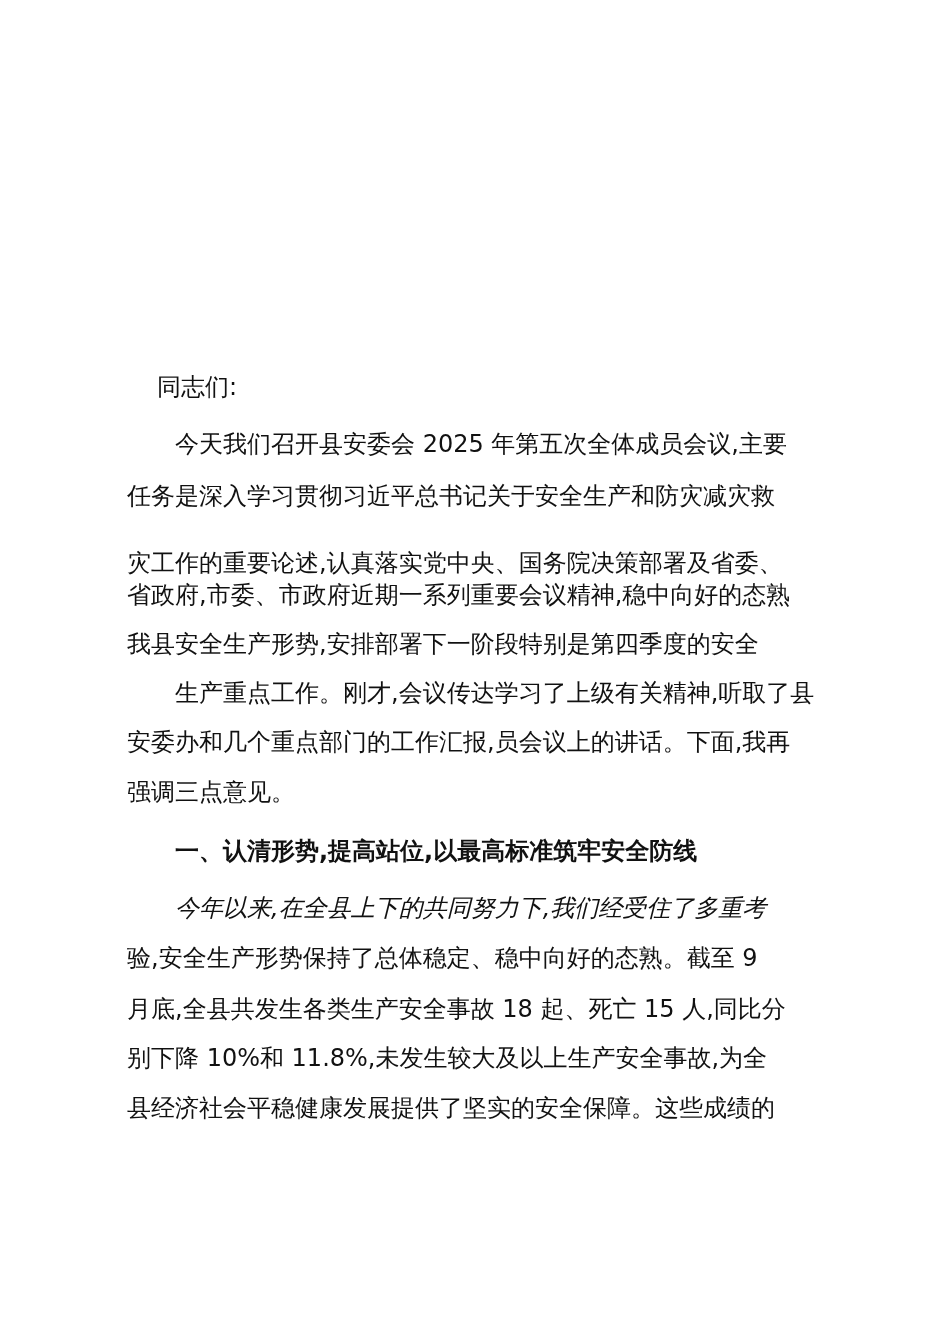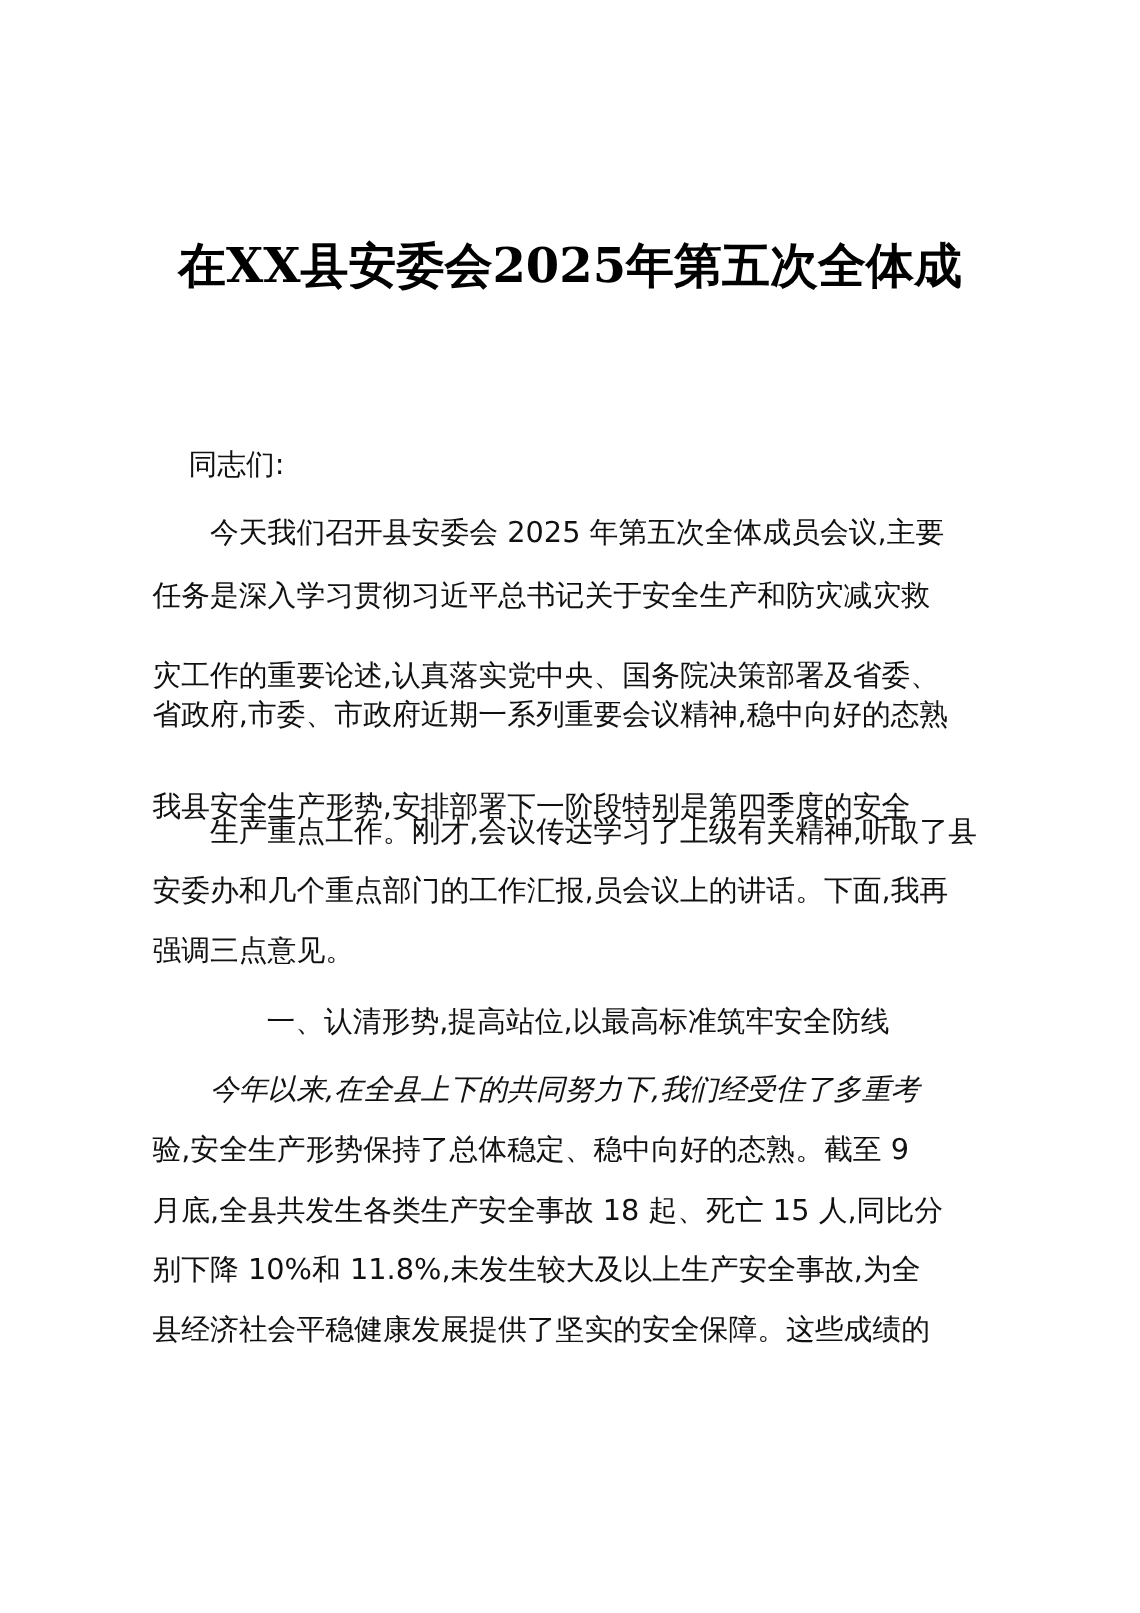--- a/index.html
+++ b/index.html
@@ -46,41 +46,39 @@
     }
     .line {
       position: absolute;
       left: 0;
       white-space: nowrap;
       line-height: 30px;
       height: 30px;
     }
     .line.indent { left: 48px; }
     .heading {
-      font-weight: normal;
-      margin-left: 47px;
+      font-weight: bold;
     }
   </style>
 </head>
 <body>
 
 <div class="page">
 
   <div class="title">
-    <span class="tline">在XX县安委会2025年第五次全体成</span>
   </div>
 
   <div class="body-text" style="top:0;">
     <div class="line" style="top:372px;margin-left:30px;">同志们:</div>
 
     <div class="line indent" style="top:429px;">今天我们召开县安委会 2025 年第五次全体成员会议,主要</div>
     <div class="line" style="top:481px;">任务是深入学习贯彻习近平总书记关于安全生产和防灾减灾救</div>
     <div class="line" style="top:548px;">灾工作的重要论述,认真落实党中央、国务院决策部署及省委、</div>
     <div class="line" style="top:580px;">省政府,市委、市政府近期一系列重要会议精神,稳中向好的态熟</div>
-    <div class="line" style="top:657px;">我县安全生产形势,安排部署下一阶段特别是第四季度的安全</div>
+    <div class="line" style="top:629px;">我县安全生产形势,安排部署下一阶段特别是第四季度的安全</div>
     <div class="line" style="top:678px;margin-left:48px;">生产重点工作。刚才,会议传达学习了上级有关精神,听取了县</div>
     <div class="line" style="top:727px;">安委办和几个重点部门的工作汇报,员会议上的讲话。下面,我再</div>
     <div class="line" style="top:777px;">强调三点意见。</div>
 
     <div class="line indent heading" style="top:836px;">一、认清形势,提高站位,以最高标准筑牢安全防线</div>
 
     <div class="line indent" style="top:893px;font-style:italic;">今年以来,在全县上下的共同努力下,我们经受住了多重考</div>
     <div class="line" style="top:943px;">验,安全生产形势保持了总体稳定、稳中向好的态熟。截至 9</div>
     <div class="line" style="top:994px;text-align:center;">月底,全县共发生各类生产安全事故 18 起、死亡 15 人,同比分</div>
     <div class="line" style="top:1043px;">别下降 10%和 11.8%,未发生较大及以上生产安全事故,为全</div>

